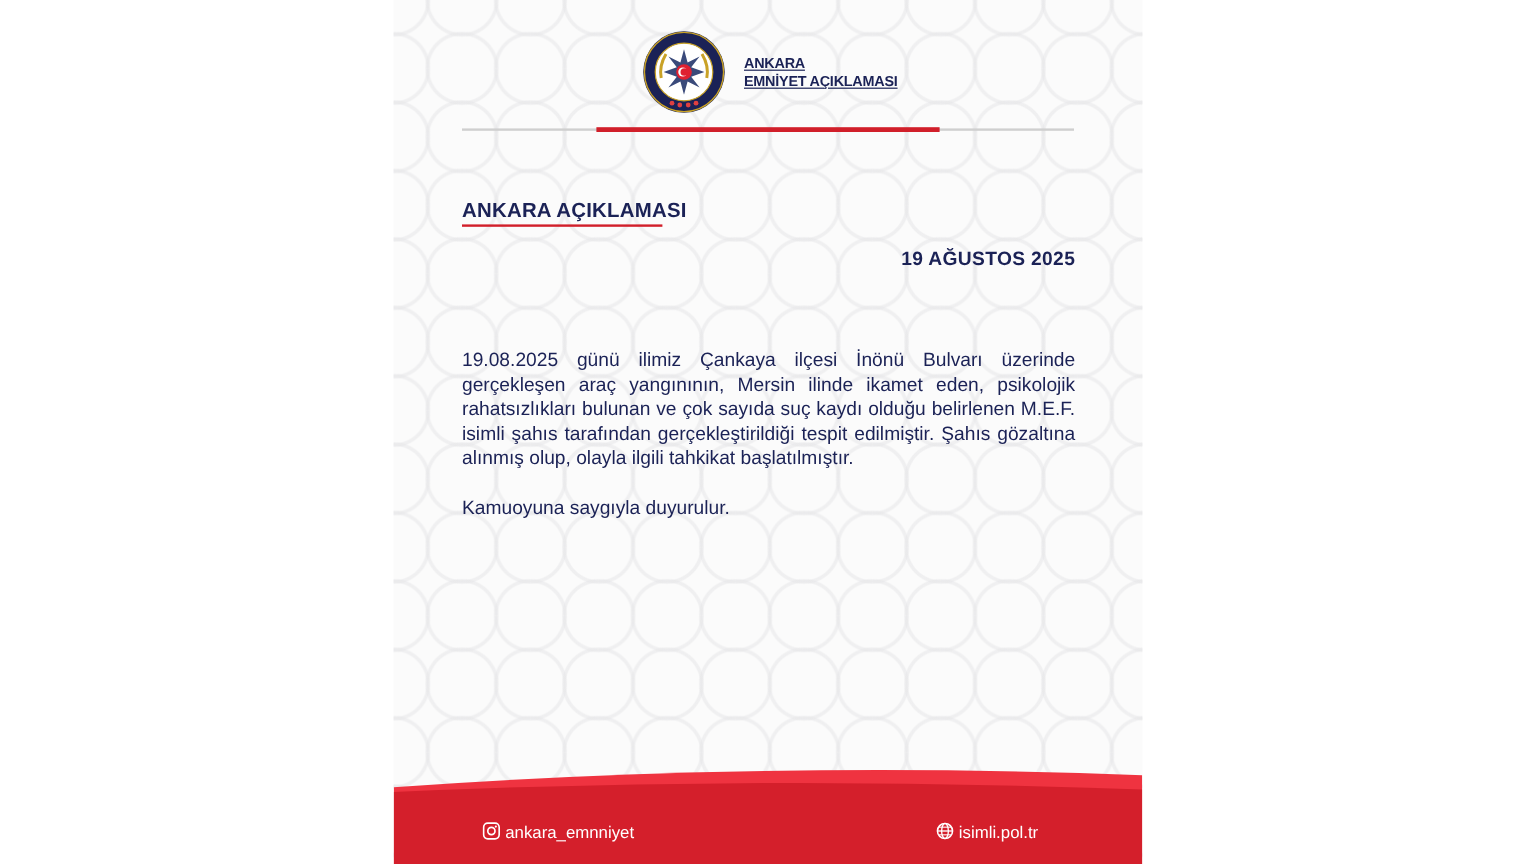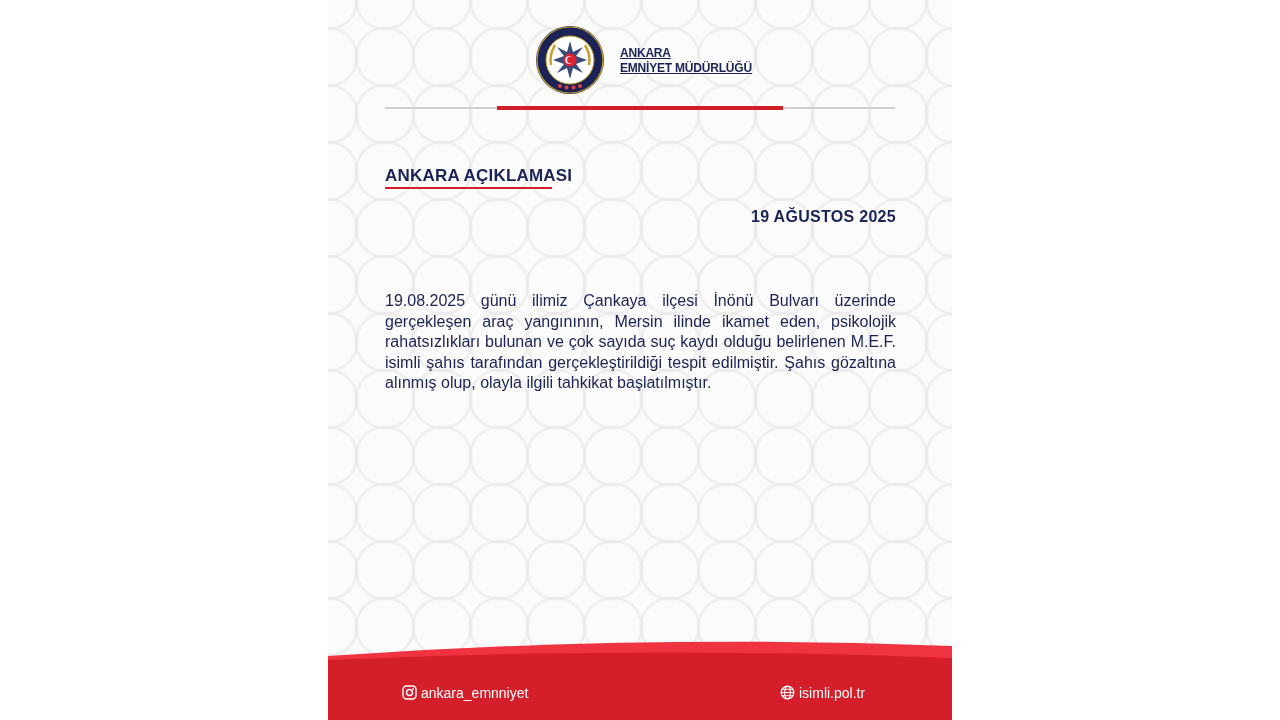--- a/index.html
+++ b/index.html
@@ -97,35 +97,36 @@
       <circle cx="25" cy="61" r="2" fill="#e04040"></circle>
       <circle cx="31.5" cy="62.5" r="2" fill="#e04040"></circle>
       <circle cx="38.5" cy="62.5" r="2" fill="#e04040"></circle>
       <circle cx="45" cy="61" r="2" fill="#e04040"></circle>
       <text x="35" y="57" font-size="4" fill="#ffffff" text-anchor="middle" font-family="Liberation Sans, sans-serif">EGM</text>
     </svg>
   </div>
 
   <div class="org-name">
     <div>ANKARA</div>
-    <div>EMNİYET MÜDÜRLÜĞÜ</div>
+    <div>EMNİYET AÇIKLAMASI</div>
   </div>
 
   <div class="divider-gray"></div>
   <div class="divider-red"></div>
 
   <div class="doc-title">ANKARA AÇIKLAMASI</div>
   <div class="doc-title-underline"></div>
 
   <div class="doc-date">19 AĞUSTOS 2025</div>
 
   <div class="body-text">
     <p>19.08.2025 günü ilimiz Çankaya ilçesi İnönü Bulvarı üzerinde gerçekleşen araç yangınının, Mersin ilinde ikamet eden, psikolojik rahatsızlıkları bulunan ve çok sayıda suç kaydı olduğu belirlenen M.E.F. isimli şahıs tarafından gerçekleştirildiği tespit edilmiştir. Şahıs gözaltına alınmış olup, olayla ilgili tahkikat başlatılmıştır.</p>
   </div>
 
+  <div class="closing">Kamuoyuna saygıyla duyurulur.</div>
 
   <div class="footer">
     <svg width="624" height="80" viewBox="0 0 624 80">
       <path d="M0 16 Q312 -6 624 6 L624 80 L0 80 Z" fill="#ef3340"></path>
       <path d="M0 20 Q312 6 624 18 L624 80 L0 80 Z" fill="#d41f2b"></path>
     </svg>
 
     <div class="footer-item footer-instagram">
       <span class="icon">
         <svg width="15" height="15" viewBox="0 0 15 15">

